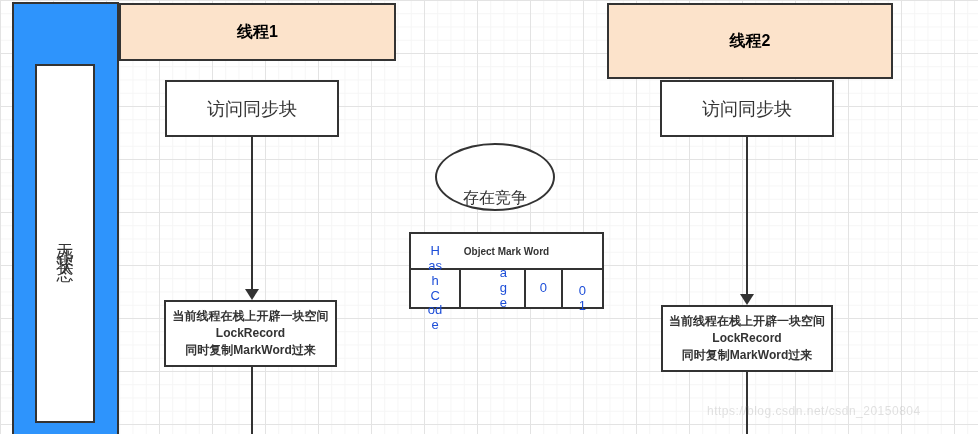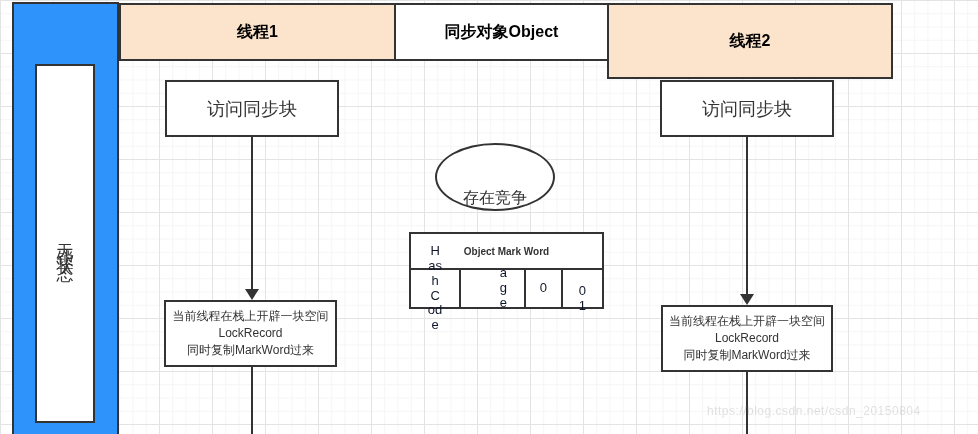--- a/index.html
+++ b/index.html
@@ -24,51 +24,48 @@
   .lane-text{
     writing-mode:vertical-rl;
     text-orientation:upright;
     font-size:17px;
     letter-spacing:7px;
     color:#333;
   }
   .hdr{font-weight:bold;font-size:16px;color:#000000;}
   .hdr-peach{background:var(--header-peach);}
   .step{font-size:18px;color:#333;}
-  .note{font-size:12px;font-weight:normal;line-height:1.4;color:#333;padding:2px 4px;align-items:center;}
+  .note{font-size:12px;font-weight:bold;line-height:1.4;color:#333;padding:2px 4px;align-items:center;}
   .ellipse{border-radius:50%;font-size:16px;align-items:flex-end;}
   .vline{width:2px;background:var(--border-dark);}
   .arrowhead{
     width:0;height:0;
     border-left:7px solid transparent;
     border-right:7px solid transparent;
     border-top:11px solid var(--border-dark);
   }
   .mw-table{border:2px solid var(--border-dark);background:#fff;}
   .mw-title{border-bottom:2px solid var(--border-dark);height:34px;display:flex;align-items:center;justify-content:center;font-weight:bold;font-size:10px;}
   .mw-row{display:flex;height:37px;}
-  .mw-cell{display:flex;align-items:center;justify-content:center;text-align:center;font-size:13px;color:#0f172a;border-right:2px solid var(--border-dark);word-break:break-all;line-height:1.15;padding:0 16px;box-sizing:border-box;}
+  .mw-cell{display:flex;align-items:center;justify-content:center;text-align:center;font-size:13px;color:#1d4ed8;border-right:2px solid var(--border-dark);word-break:break-all;line-height:1.15;padding:0 16px;box-sizing:border-box;}
   .mw-cell:last-child{border-right:none;}
   .watermark{font-size:12px;color:rgba(170,170,170,0.35);white-space:nowrap;letter-spacing:0.5px;}
 </style>
 </head>
 <body>
 
 <div id="canvas">
 
   <div class="abs lane-bar" style="left:12px;top:2px;width:107px;height:436px;"></div>
   <div class="abs shape lane-label-box" style="left:35px;top:64px;width:60px;height:359px;">
     <span class="lane-text">无锁状态</span>
   </div>
 
   <div class="abs shape hdr hdr-peach" style="left:119px;top:3px;width:277px;height:58px;">
     <span>线程1</span>
-  </div>
-  <div class="abs shape hdr" style="left:394px;top:3px;width:215px;height:58px;">
-    <span>同步对象Object</span>
   </div>
   <div class="abs shape hdr hdr-peach" style="left:607px;top:3px;width:286px;height:76px;">
     <span>线程2</span>
   </div>
 
   <div class="abs shape step" style="left:165px;top:80px;width:174px;height:57px;">
     <span>访问同步块</span>
   </div>
   <div class="abs vline" style="left:251px;top:137px;height:153px;"></div>
   <div class="abs arrowhead" style="left:245px;top:289px;"></div>

